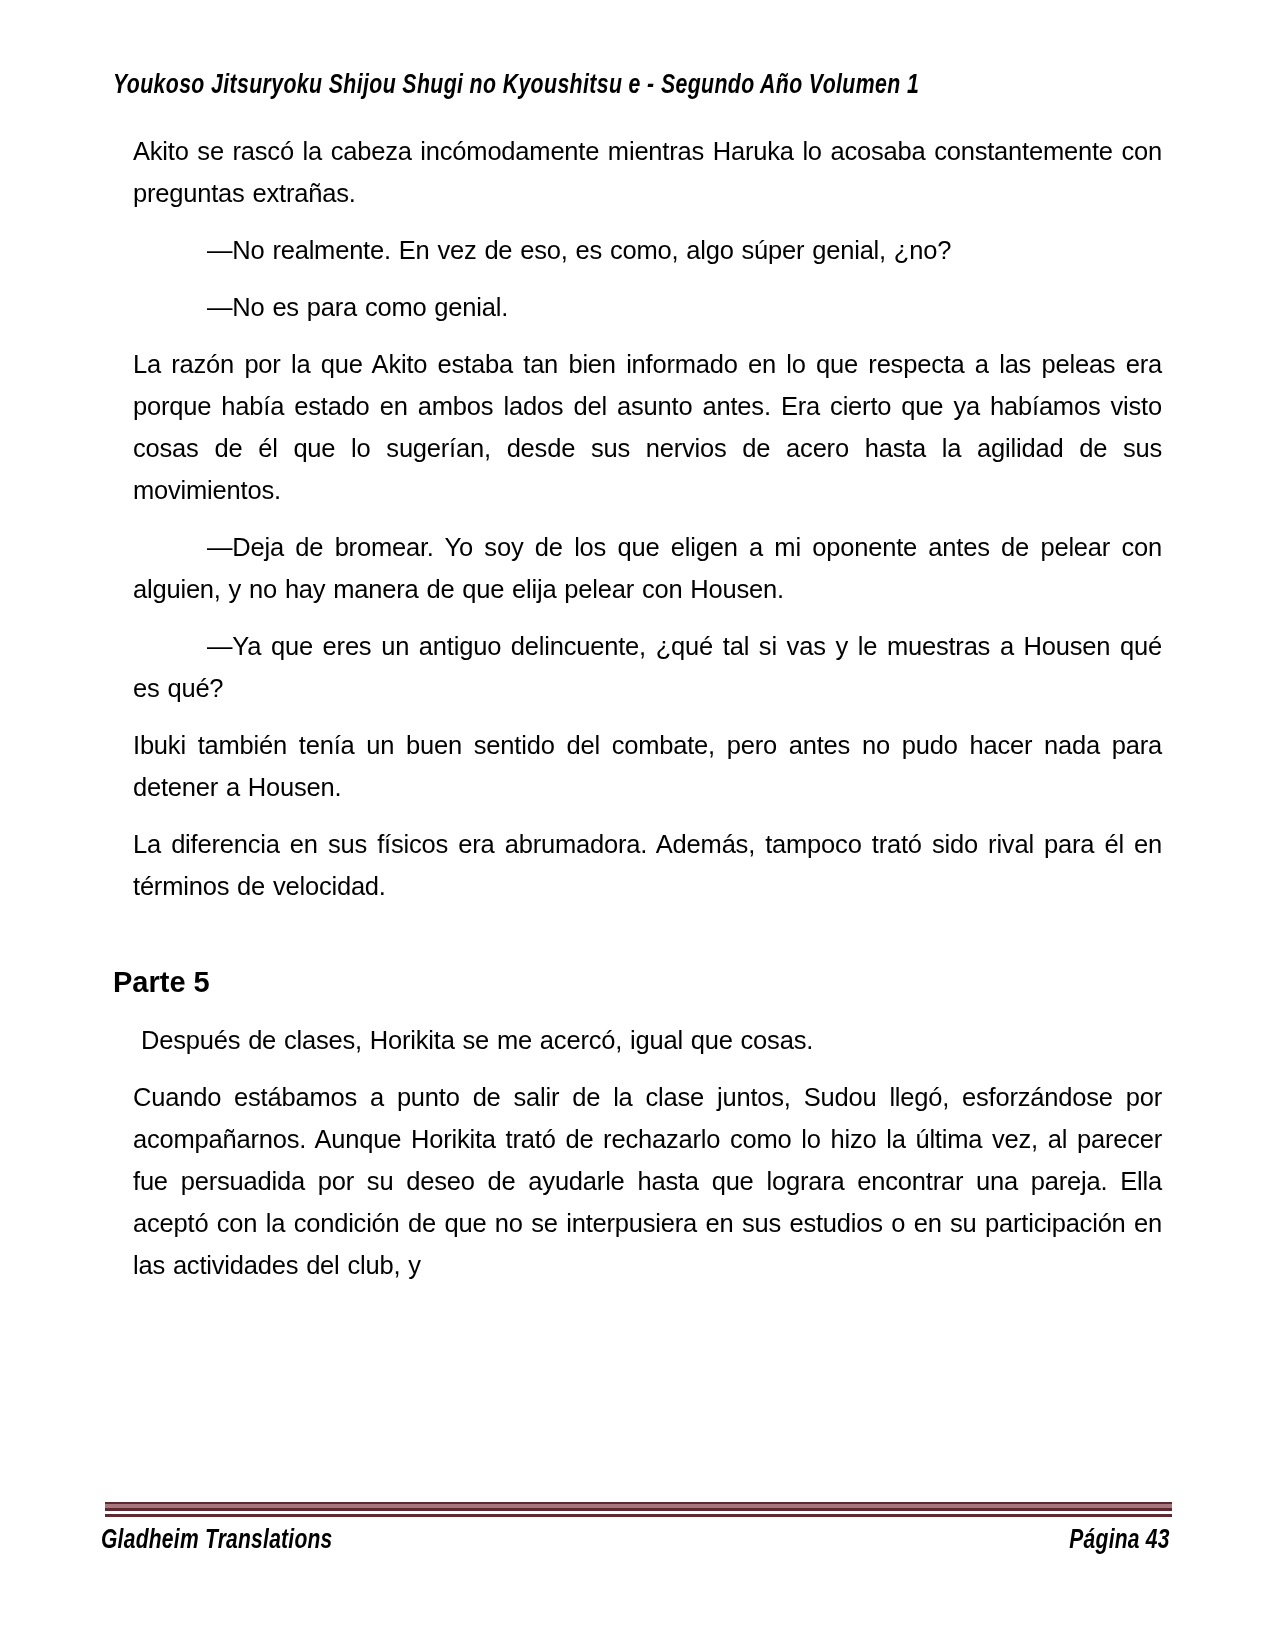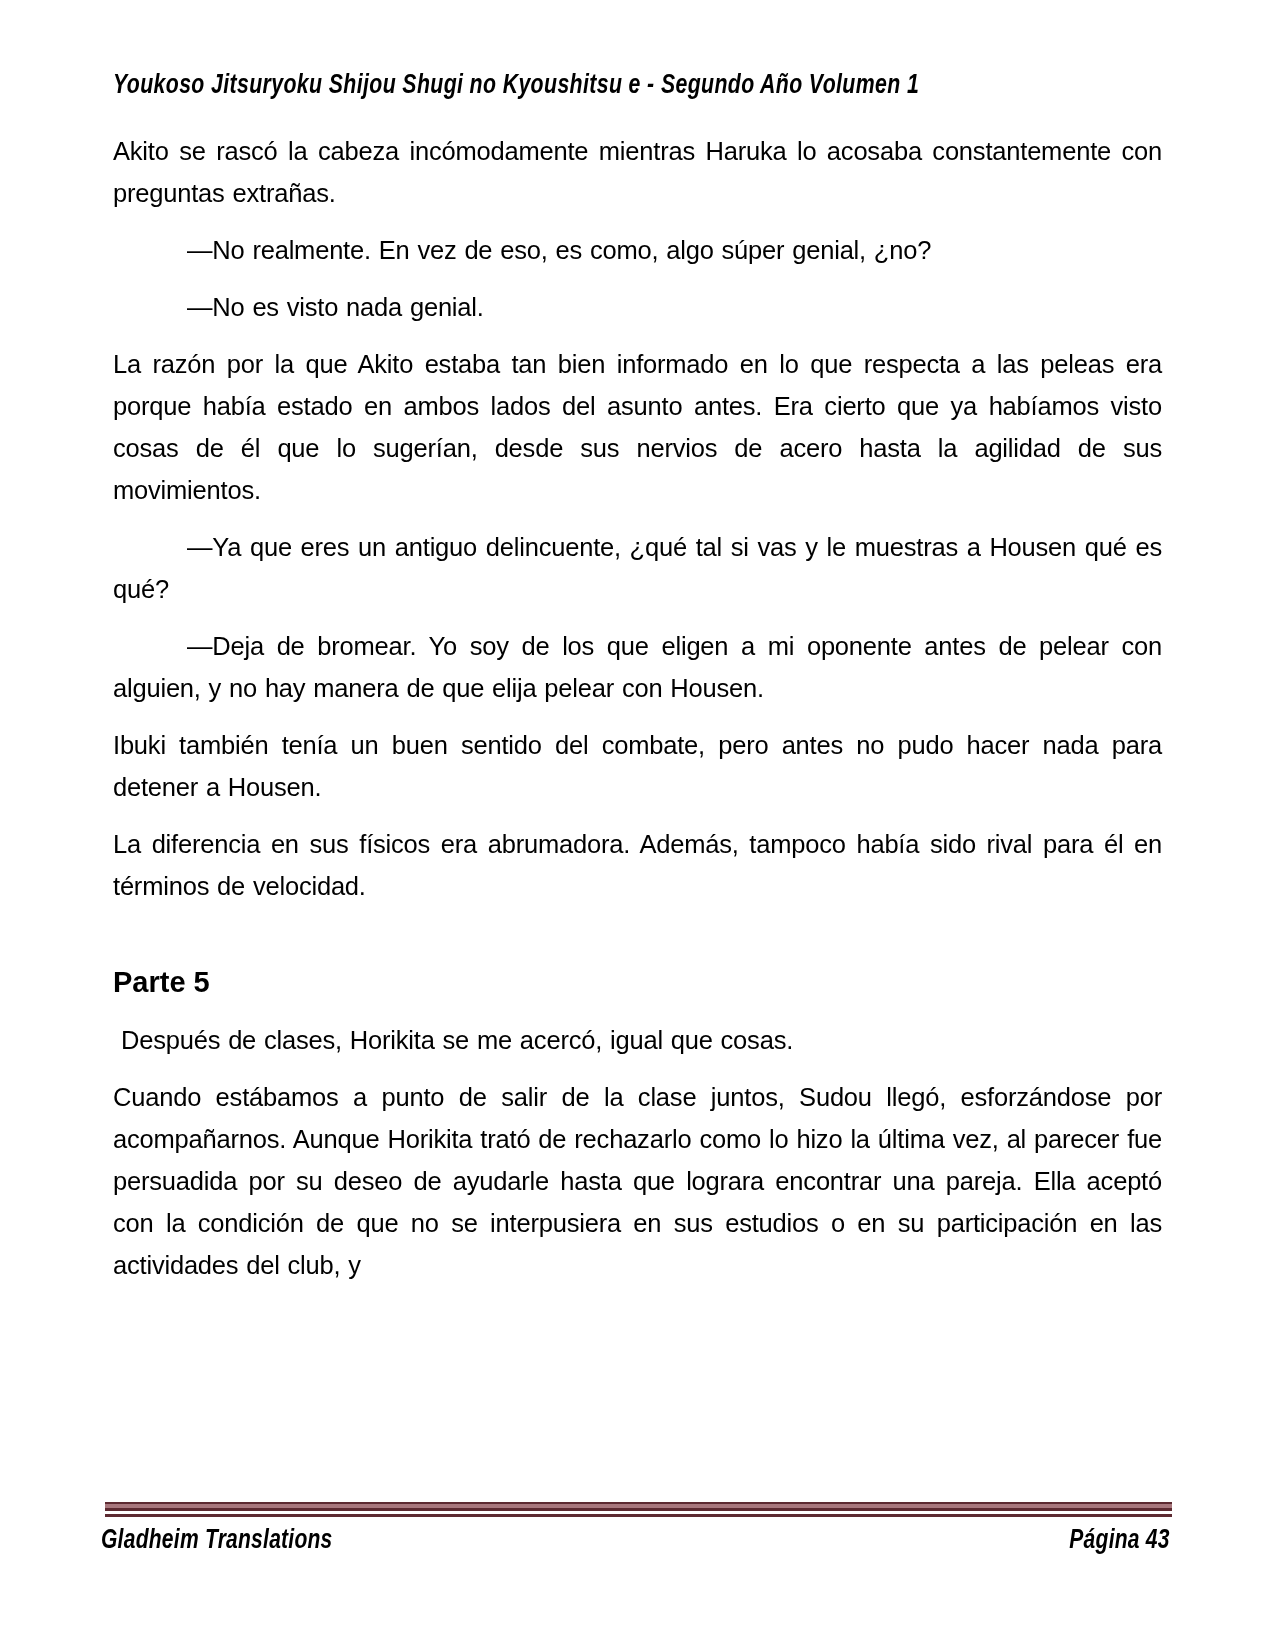--- a/index.html
+++ b/index.html
@@ -44,20 +44,21 @@
     left: 113px;
     width: 1049px;
   }
   .content p {
     font-size: 25.5px;
     line-height: 42px;
     letter-spacing: -0.2px;
     text-align: justify;
     margin-bottom: 15px;
     word-spacing: 1px;
+    margin-left: 20px;
   }
   .content p.dialogue { text-indent: 74px; }
   .content p.intro { text-indent: 8px; }
   .section-heading {
     font-size: 29px;
     font-weight: 700;
     line-height: 42px;
     margin-top: 54px;
     margin-bottom: 16px;
   }
@@ -108,26 +109,26 @@
 
 <div class="page">
 
   <div class="page-header">
     <span class="title">Youkoso Jitsuryoku Shijou Shugi no Kyoushitsu e - Segundo Año Volumen 1</span>
   </div>
 
   <div class="content">
     <p>Akito se rascó la cabeza incómodamente mientras Haruka lo acosaba constantemente con preguntas extrañas.</p>
     <p class="dialogue">—No realmente. En vez de eso, es como, algo súper genial, ¿no?</p>
-    <p class="dialogue">—No es visto nada genial.</p>
+    <p class="dialogue">—No es para como genial.</p>
     <p>La razón por la que Akito estaba tan bien informado en lo que respecta a las peleas era porque había estado en ambos lados del asunto antes. Era cierto que ya habíamos visto cosas de él que lo sugerían, desde sus nervios de acero hasta la agilidad de sus movimientos.</p>
+    <p class="dialogue">—Deja de bromear. Yo soy de los que eligen a mi oponente antes de pelear con alguien, y no hay manera de que elija pelear con Housen.</p>
     <p class="dialogue">—Ya que eres un antiguo delincuente, ¿qué tal si vas y le muestras a Housen qué es qué?</p>
-    <p class="dialogue">—Deja de bromear. Yo soy de los que eligen a mi oponente antes de pelear con alguien, y no hay manera de que elija pelear con Housen.</p>
     <p>Ibuki también tenía un buen sentido del combate, pero antes no pudo hacer nada para detener a Housen.</p>
-    <p>La diferencia en sus físicos era abrumadora. Además, tampoco había sido rival para él en términos de velocidad.</p>
+    <p>La diferencia en sus físicos era abrumadora. Además, tampoco trató sido rival para él en términos de velocidad.</p>
 
     <h2 class="section-heading">Parte 5</h2>
 
     <p class="intro">Después de clases, Horikita se me acercó, igual que cosas.</p>
     <p>Cuando estábamos a punto de salir de la clase juntos, Sudou llegó, esforzándose por acompañarnos. Aunque Horikita trató de rechazarlo como lo hizo la última vez, al parecer fue persuadida por su deseo de ayudarle hasta que lograra encontrar una pareja. Ella aceptó con la condición de que no se interpusiera en sus estudios o en su participación en las actividades del club, y</p>
   </div>
 
   <div class="footer-rule">
     <div class="thick"></div>
     <div class="gap"></div>

